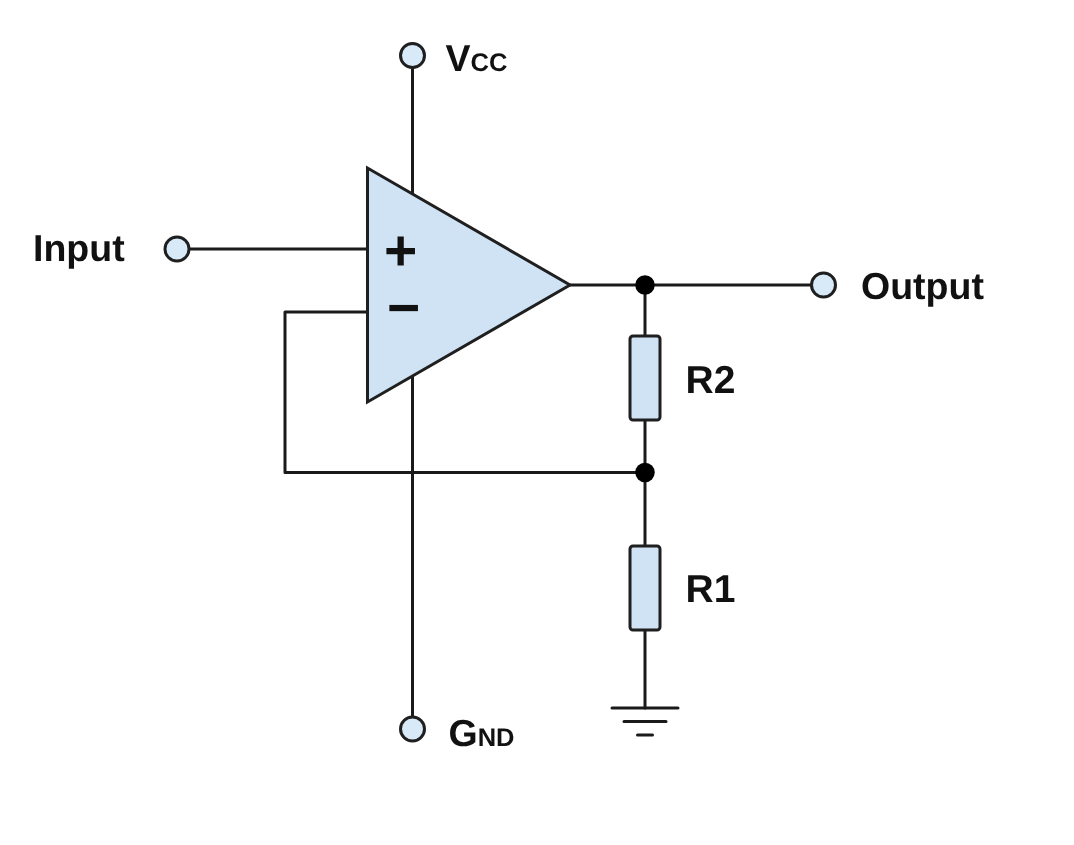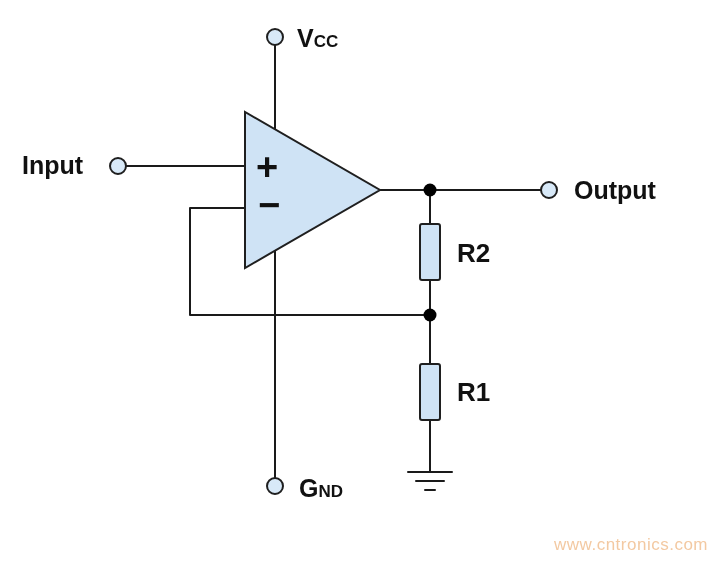--- a/index.html
+++ b/index.html
@@ -94,14 +94,13 @@
     <circle class="node" cx="430" cy="315" r="6.5"></circle>
 
     <text class="lbl lbl-main" x="22" y="174">Input</text>
     <text class="lbl lbl-main" x="574" y="199">Output</text>
     <text class="lbl" x="297" y="47"><tspan class="lbl-main">V</tspan><tspan class="lbl-sub">CC</tspan></text>
     <text class="lbl" x="299" y="497"><tspan class="lbl-main">G</tspan><tspan class="lbl-sub">ND</tspan></text>
     <text class="lbl lbl-r" x="457" y="262">R2</text>
     <text class="lbl lbl-r" x="457" y="401">R1</text>
   </svg>
 
-  <div class="watermark">www.cntronics.com</div>
 </div>
 
 </body></html>

